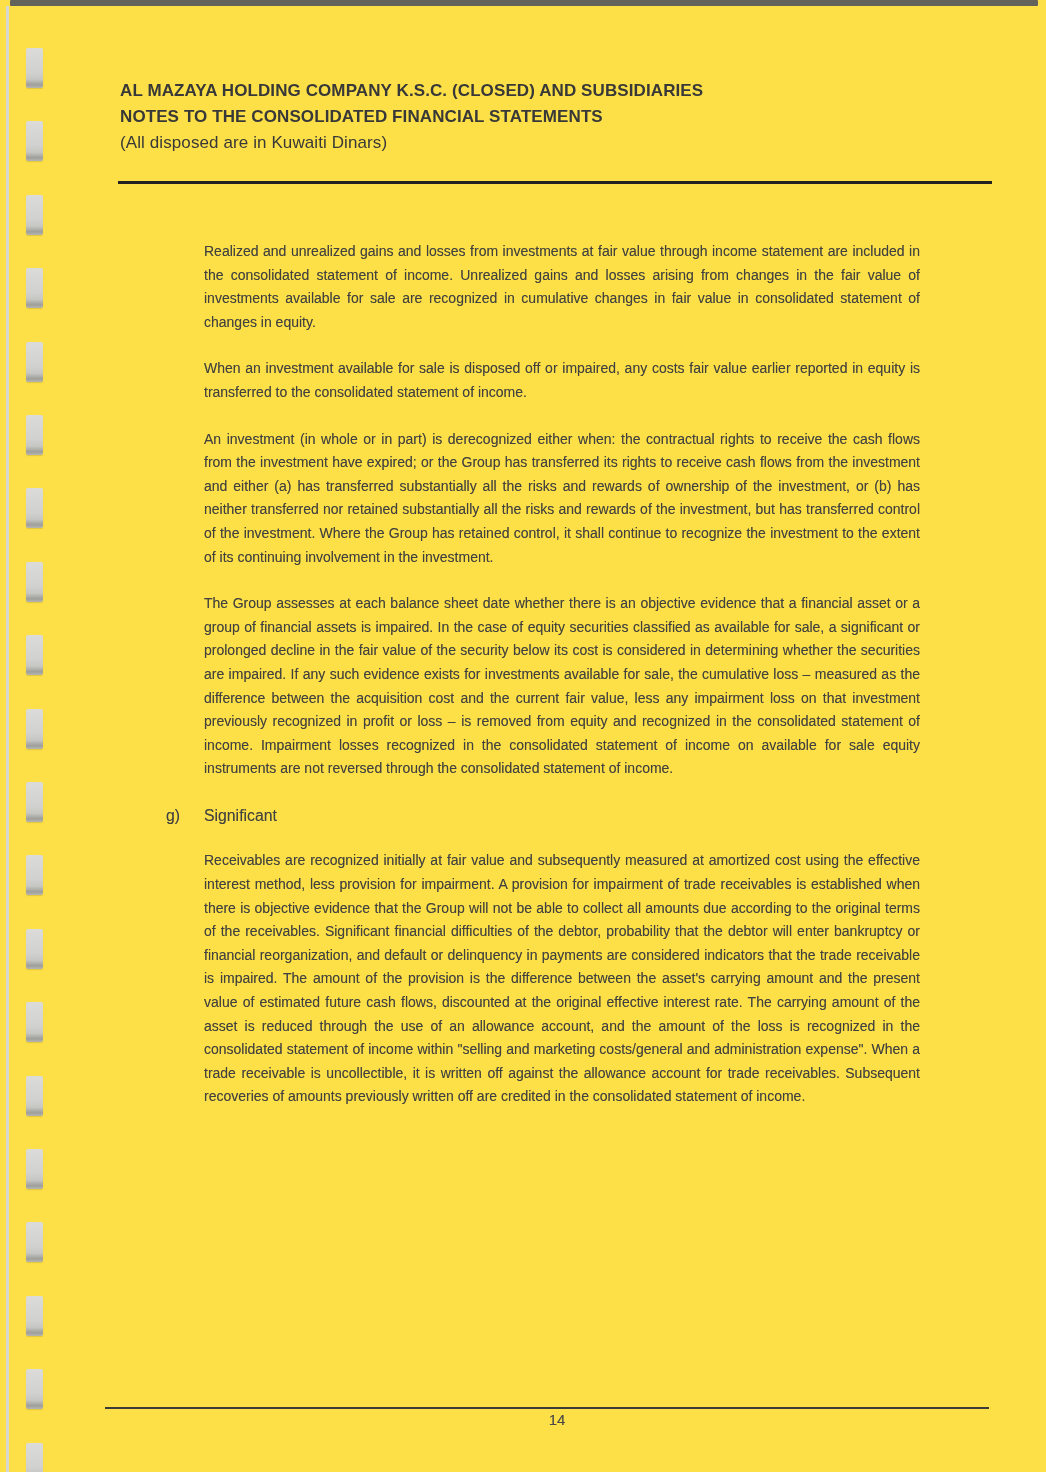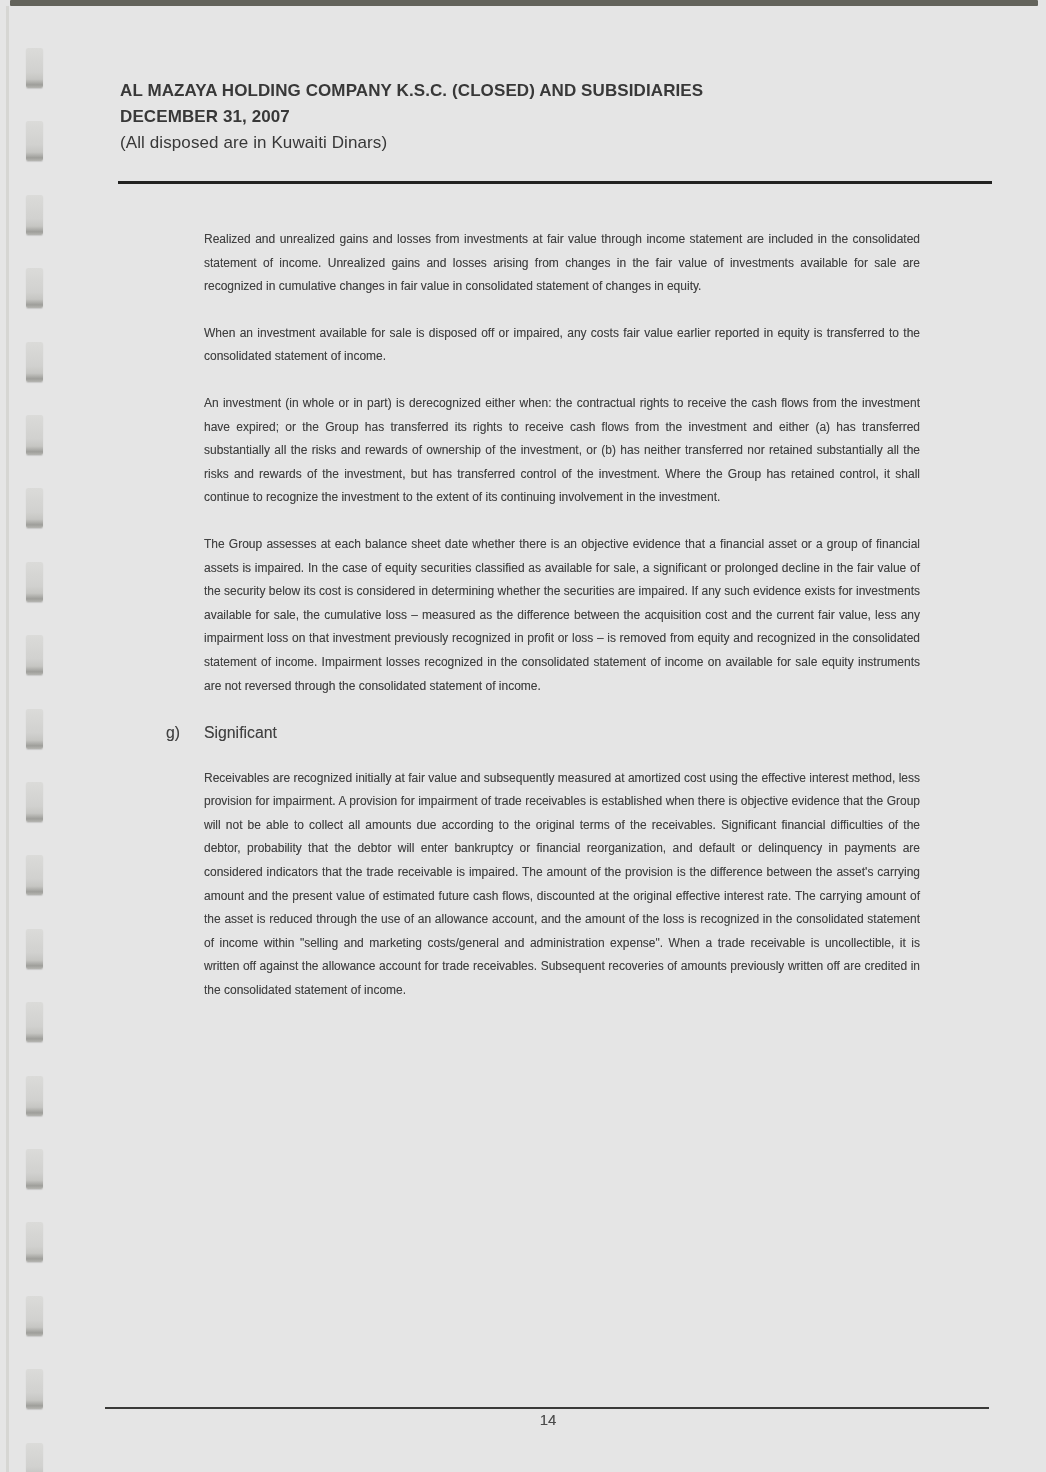--- a/index.html
+++ b/index.html
@@ -4,21 +4,21 @@
 <style>
   html, body {
     margin: 0;
     padding: 0;
     background: #ffffff;
   }
   .page {
     position: relative;
     width: 1046px;
     height: 1472px;
-    background: #e5e5e5;
+    background: #fde047;
     overflow: hidden;
     font-family: "Liberation Sans", sans-serif;
     color: #3e3e3e;
   }
   .top-strip {
     position: absolute;
     top: 0;
     left: 10px;
     right: 8px;
     height: 6px;
@@ -64,22 +64,22 @@
     height: 3px;
     background: #222220;
   }
   .content {
     position: absolute;
     left: 204px;
     top: 228px;
     width: 716px;
   }
   .para {
-    margin: 0 0 23px 0;
-    font-size: 12px;
+    margin: 12px 0 23px 0;
+    font-size: 14px;
     line-height: 23.6px;
     text-align: justify;
     color: #414141;
     text-shadow: 0 0 0.4px rgba(40,40,40,0.35);
   }
   .section-heading {
     position: relative;
     margin: 22px 0 22px 0;
     font-size: 15.8px;
     line-height: 23.6px;
@@ -94,21 +94,21 @@
   .footer-rule {
     position: absolute;
     left: 105px;
     top: 1407px;
     width: 884px;
     height: 2px;
     background: #3a3a38;
   }
   .page-number {
     position: absolute;
-    left: 106px;
+    left: 115px;
     top: 1411px;
     width: 884px;
     text-align: center;
     font-size: 15px;
     color: #4a4a4a;
     text-shadow: 0 0 0.4px rgba(40,40,40,0.3);
   }
 </style>
 </head>
 <body>
@@ -135,21 +135,21 @@
       <div class="hole" style="top: 1075.6px;"></div>
       <div class="hole" style="top: 1149px;"></div>
       <div class="hole" style="top: 1222.4px;"></div>
       <div class="hole" style="top: 1295.8px;"></div>
       <div class="hole" style="top: 1369.2px;"></div>
       <div class="hole" style="top: 1442.6px;"></div>
     </div>
 
   <header class="header">
     <div class="h-line bold">AL MAZAYA HOLDING COMPANY K.S.C. (CLOSED) AND SUBSIDIARIES</div>
-    <div class="h-line bold">DECEMBER 31, 2007</div>
+    <div class="h-line bold">NOTES TO THE CONSOLIDATED FINANCIAL STATEMENTS</div>
     <div class="h-line">(All disposed are in Kuwaiti Dinars)</div>
   </header>
   <div class="header-rule"></div>
 
   <main class="content">
     <p class="para">Realized and unrealized gains and losses from investments at fair value through income statement are included in the consolidated statement of income. Unrealized gains and losses arising from changes in the fair value of investments available for sale are recognized in cumulative changes in fair value in consolidated statement of changes in equity.</p>
     <p class="para">When an investment available for sale is disposed off or impaired, any costs fair value earlier reported in equity is transferred to the consolidated statement of income.</p>
     <p class="para">An investment (in whole or in part) is derecognized either when: the contractual rights to receive the cash flows from the investment have expired; or the Group has transferred its rights to receive cash flows from the investment and either (a) has transferred substantially all the risks and rewards of ownership of the investment, or (b) has neither transferred nor retained substantially all the risks and rewards of the investment, but has transferred control of the investment. Where the Group has retained control, it shall continue to recognize the investment to the extent of its continuing involvement in the investment.</p>
     <p class="para">The Group assesses at each balance sheet date whether there is an objective evidence that a financial asset or a group of financial assets is impaired. In the case of equity securities classified as available for sale, a significant or prolonged decline in the fair value of the security below its cost is considered in determining whether the securities are impaired. If any such evidence exists for investments available for sale, the cumulative loss – measured as the difference between the acquisition cost and the current fair value, less any impairment loss on that investment previously recognized in profit or loss – is removed from equity and recognized in the consolidated statement of income. Impairment losses recognized in the consolidated statement of income on available for sale equity instruments are not reversed through the consolidated statement of income.</p>
 

